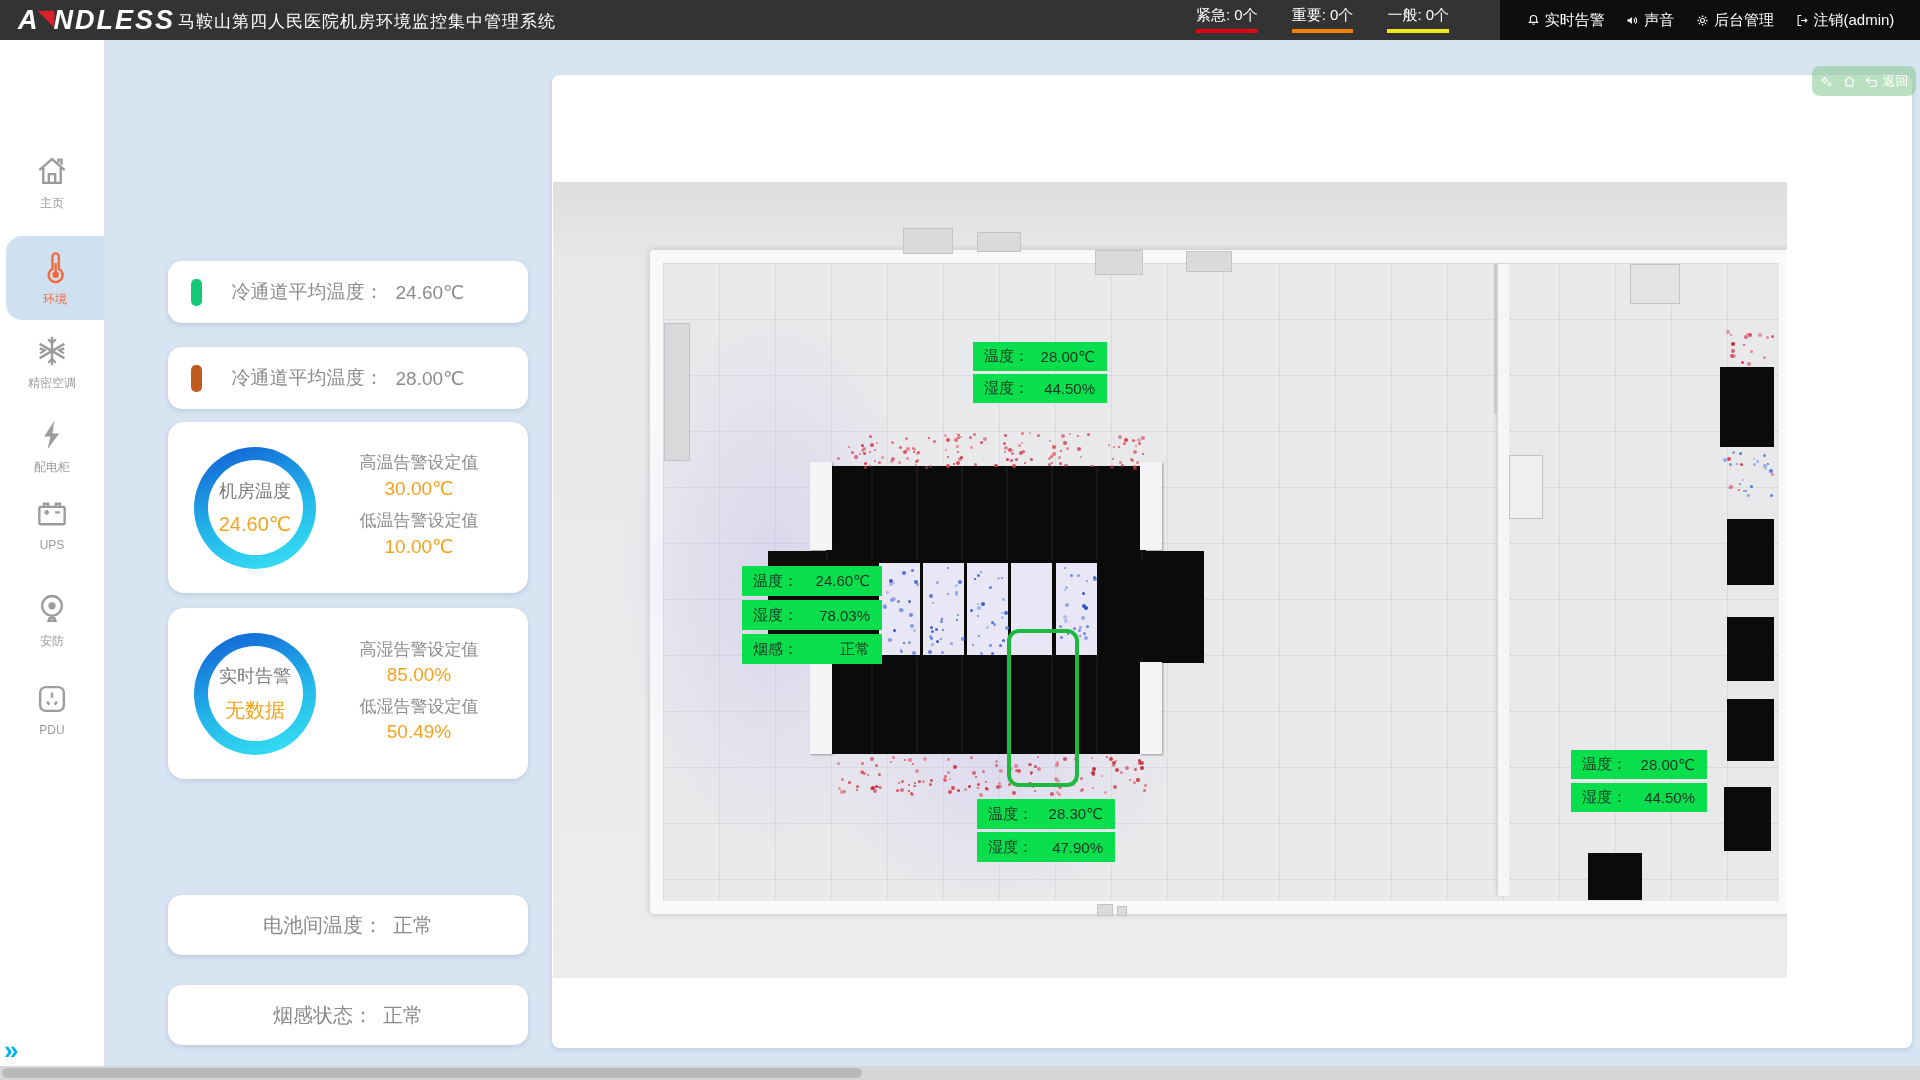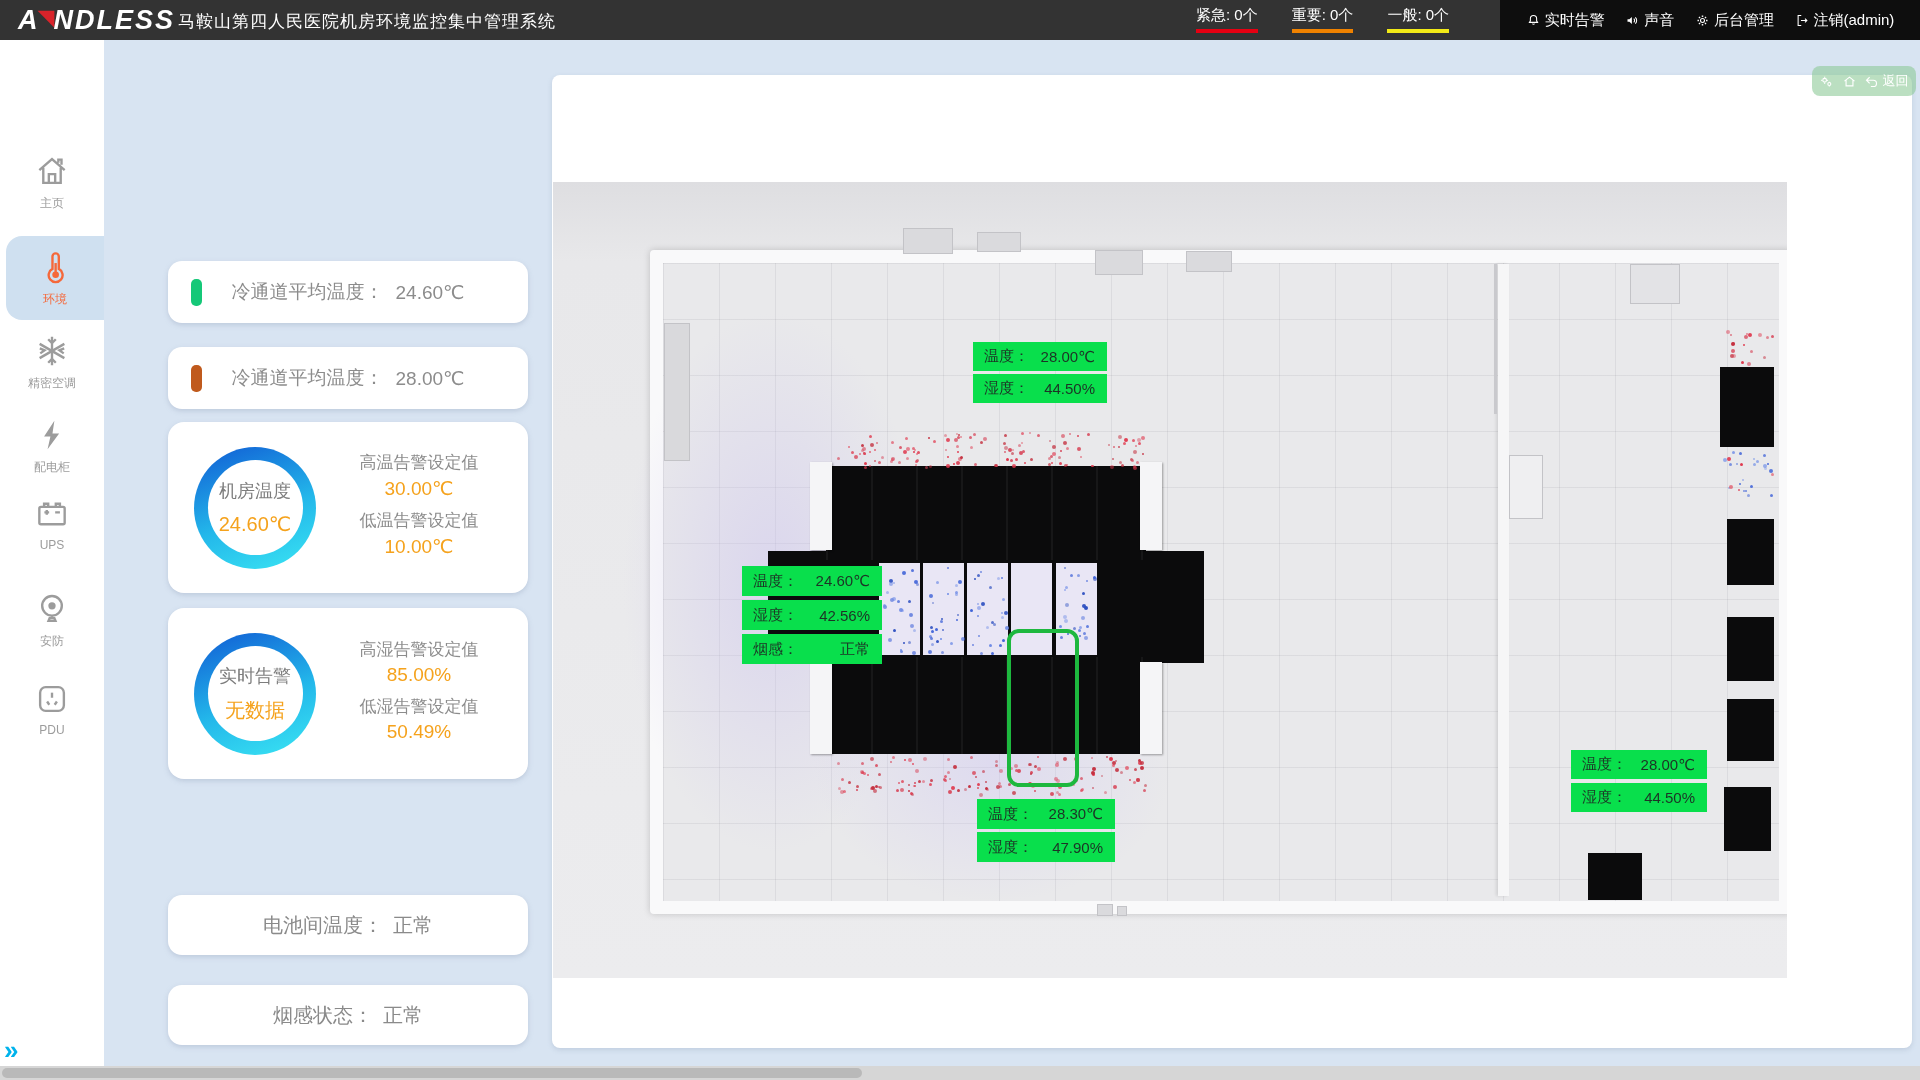--- a/index.html
+++ b/index.html
@@ -312,21 +312,21 @@
             <span>44.50%</span>
           </div>
       </div>
       <div class="glabel" style="left:189px;top:384px;gap:4px">
         <div class="row" style="width:140px;height:30px">
             <span>温度：</span>
             <span>24.60℃</span>
           </div>
         <div class="row" style="width:140px;height:30px">
             <span>湿度：</span>
-            <span>42.56%</span>
+            <span>78.03%</span>
           </div>
         <div class="row" style="width:140px;height:30px">
             <span>烟感：</span>
             <span>正常</span>
           </div>
       </div>
       <div class="glabel" style="left:424px;top:617px">
         <div class="row" style="width:138px;height:30px">
             <span>温度：</span>
             <span>28.30℃</span>

